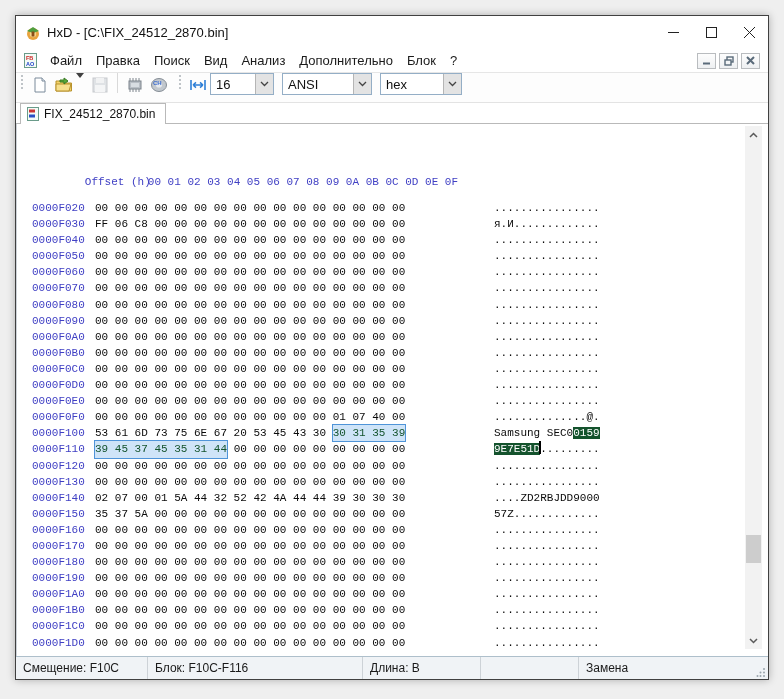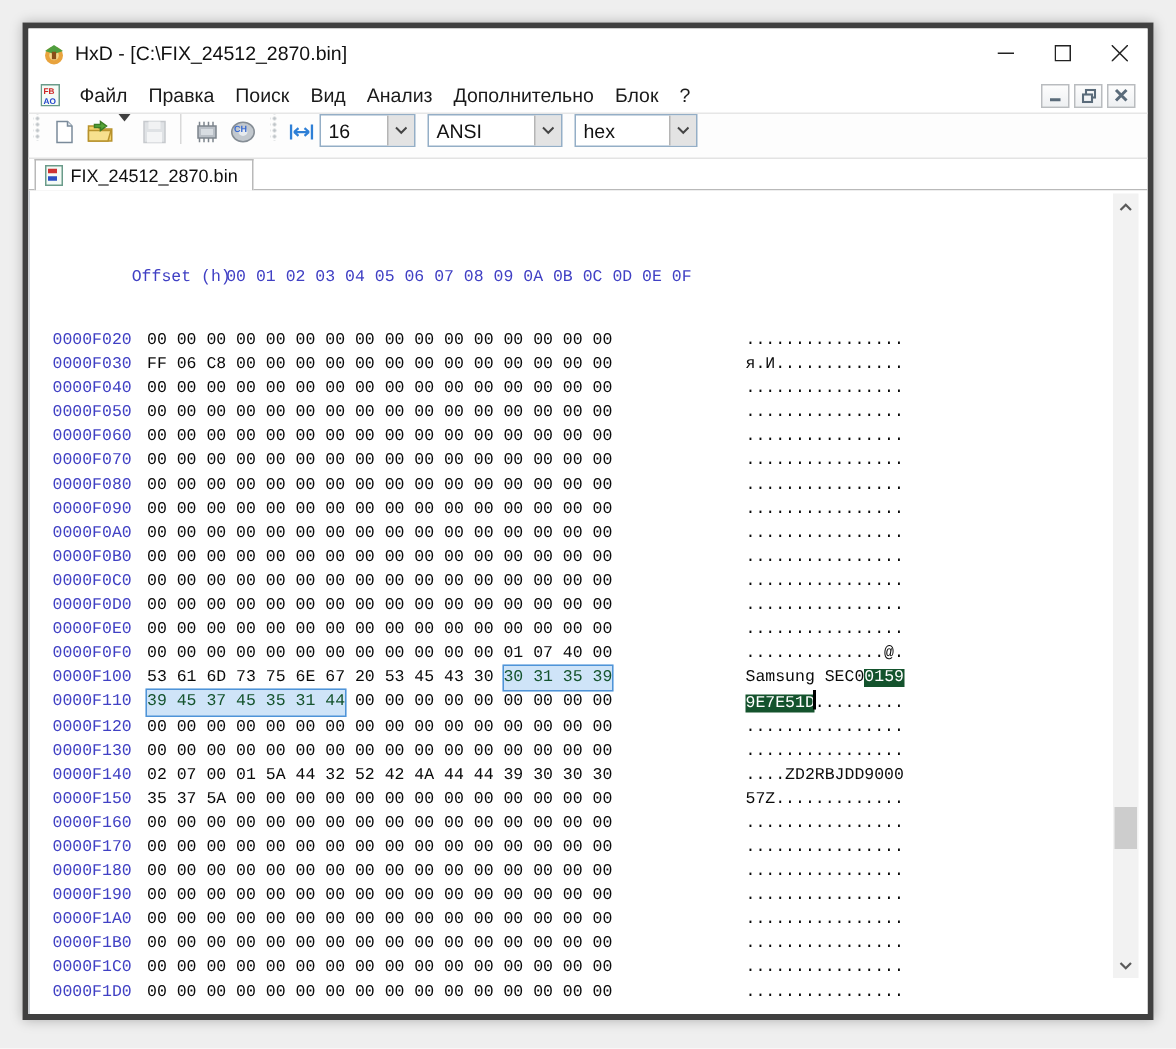--- a/index.html
+++ b/index.html
@@ -1,19 +1,19 @@
 <!DOCTYPE html>
 <html><head>
 <meta charset="utf-8">
 <style>
   *{box-sizing:border-box;margin:0;padding:0}
   html,body{width:784px;height:699px;overflow:hidden}
   body{background:#efefef;font-family:"Liberation Sans",sans-serif;position:relative}
   .window{position:absolute;left:15px;top:15px;width:754px;height:665px;background:#fff;
-          border:4px solid #404040;box-shadow:0 0 8px rgba(0,0,0,.28);display:flex;flex-direction:column}
+          border:1px solid #404040;box-shadow:0 0 8px rgba(0,0,0,.28);display:flex;flex-direction:column}
   
   .titlebar{height:33px;display:flex;align-items:center;background:#fff;flex:0 0 auto}
   .titlebar .appicon{width:16px;height:16px;margin:0 6px 0 9px}
   .titletext{font-size:13px;color:#111}
   .wincontrols{margin-left:auto;display:flex;height:100%}
   .wbtn{width:38px;height:100%;display:flex;align-items:center;justify-content:center}
   .wbtn svg{display:block}
   
   .menubar{height:24px;display:flex;align-items:center;border-bottom:1px solid #e6e6e6;background:#fff;flex:0 0 auto}
   .menubar .docicon{margin:0 6px 0 8px}
@@ -39,21 +39,21 @@
   .tabstrip{height:21px;display:flex;align-items:flex-end;border-bottom:1px solid #b9b9b9;background:#fff;
             padding-left:4px;flex:0 0 auto}
   .tab{height:21px;display:flex;align-items:center;background:#fff;border:1px solid #b9b9b9;border-bottom:none;
        padding:0 10px 0 6px;margin-bottom:-1px;position:relative;font-size:12px;color:#111}
   .tab .ticon{margin-right:5px}
   
   .hexarea{position:relative;flex:1 1 auto;background:#fff;overflow:hidden;border-left:1px solid #cdd2d8}
   .hexpane{position:absolute;left:0;top:0;right:24px;bottom:0;overflow:hidden;
            font-family:"Liberation Mono",monospace;font-size:11px;white-space:pre}
   .hexhead{margin-top:9px;height:17px;line-height:17px}
-  .hexrows{margin-top:18px}
+  .hexrows{margin-top:2px}
   .hexrow{height:16.1px;line-height:16.1px}
   .off{display:inline-block;width:78px;padding-left:15px;color:#4040c4;vertical-align:top}
   .hexhead .off,.hexhead .hx{color:#4040c4}
   .hx{display:inline-block;width:399px;color:#0a0a0a;vertical-align:top;white-space:pre}
   .asc{display:inline-block;color:#0a0a0a;vertical-align:top;white-space:pre}
   .selhex{display:inline-block;background:#cfe4f8;border:1px solid #4f94d8;margin:-1px;color:#14532d;white-space:pre}
   .selasc{background:#14532d;color:#fff}
   .caret{display:inline-block;width:2px;height:13px;background:#000;vertical-align:-2px;margin:0 -1px}
   
   .vscroll{position:absolute;top:2px;right:6px;width:17px;height:523px;background:#f2f2f2}
@@ -245,15 +245,32 @@
       </div>
       <div class="sthumb"></div>
       <div class="sarrow down">
         <svg width="9" height="6">
             <path d="M1 1 L4.5 4.5 L8 1" stroke="#5a5a5a" stroke-width="1.5" fill="none"></path>
           </svg>
       </div>
     </div>
   </div>
 
+  <div class="statusbar">
+    <div class="spanel p1">Смещение: F10C</div>
+    <div class="spanel p2">Блок: F10C-F116</div>
+    <div class="spanel p3">Длина: B</div>
+    <div class="spanel p4"></div>
+    <div class="spanel p5">Замена</div>
+    <svg class="sgrip" width="10" height="10">
+      <g fill="#9aa4ac">
+          <circle cx="8" cy="2" r="1"></circle>
+          <circle cx="8" cy="5.5" r="1"></circle>
+          <circle cx="8" cy="9" r="1"></circle>
+          <circle cx="4.5" cy="5.5" r="1"></circle>
+          <circle cx="4.5" cy="9" r="1"></circle>
+          <circle cx="1.5" cy="9" r="1"></circle>
+        </g>
+    </svg>
+  </div>
 </div>
 
 <div class="watermark">www.testcopy.ru</div>
 
 </body></html>

